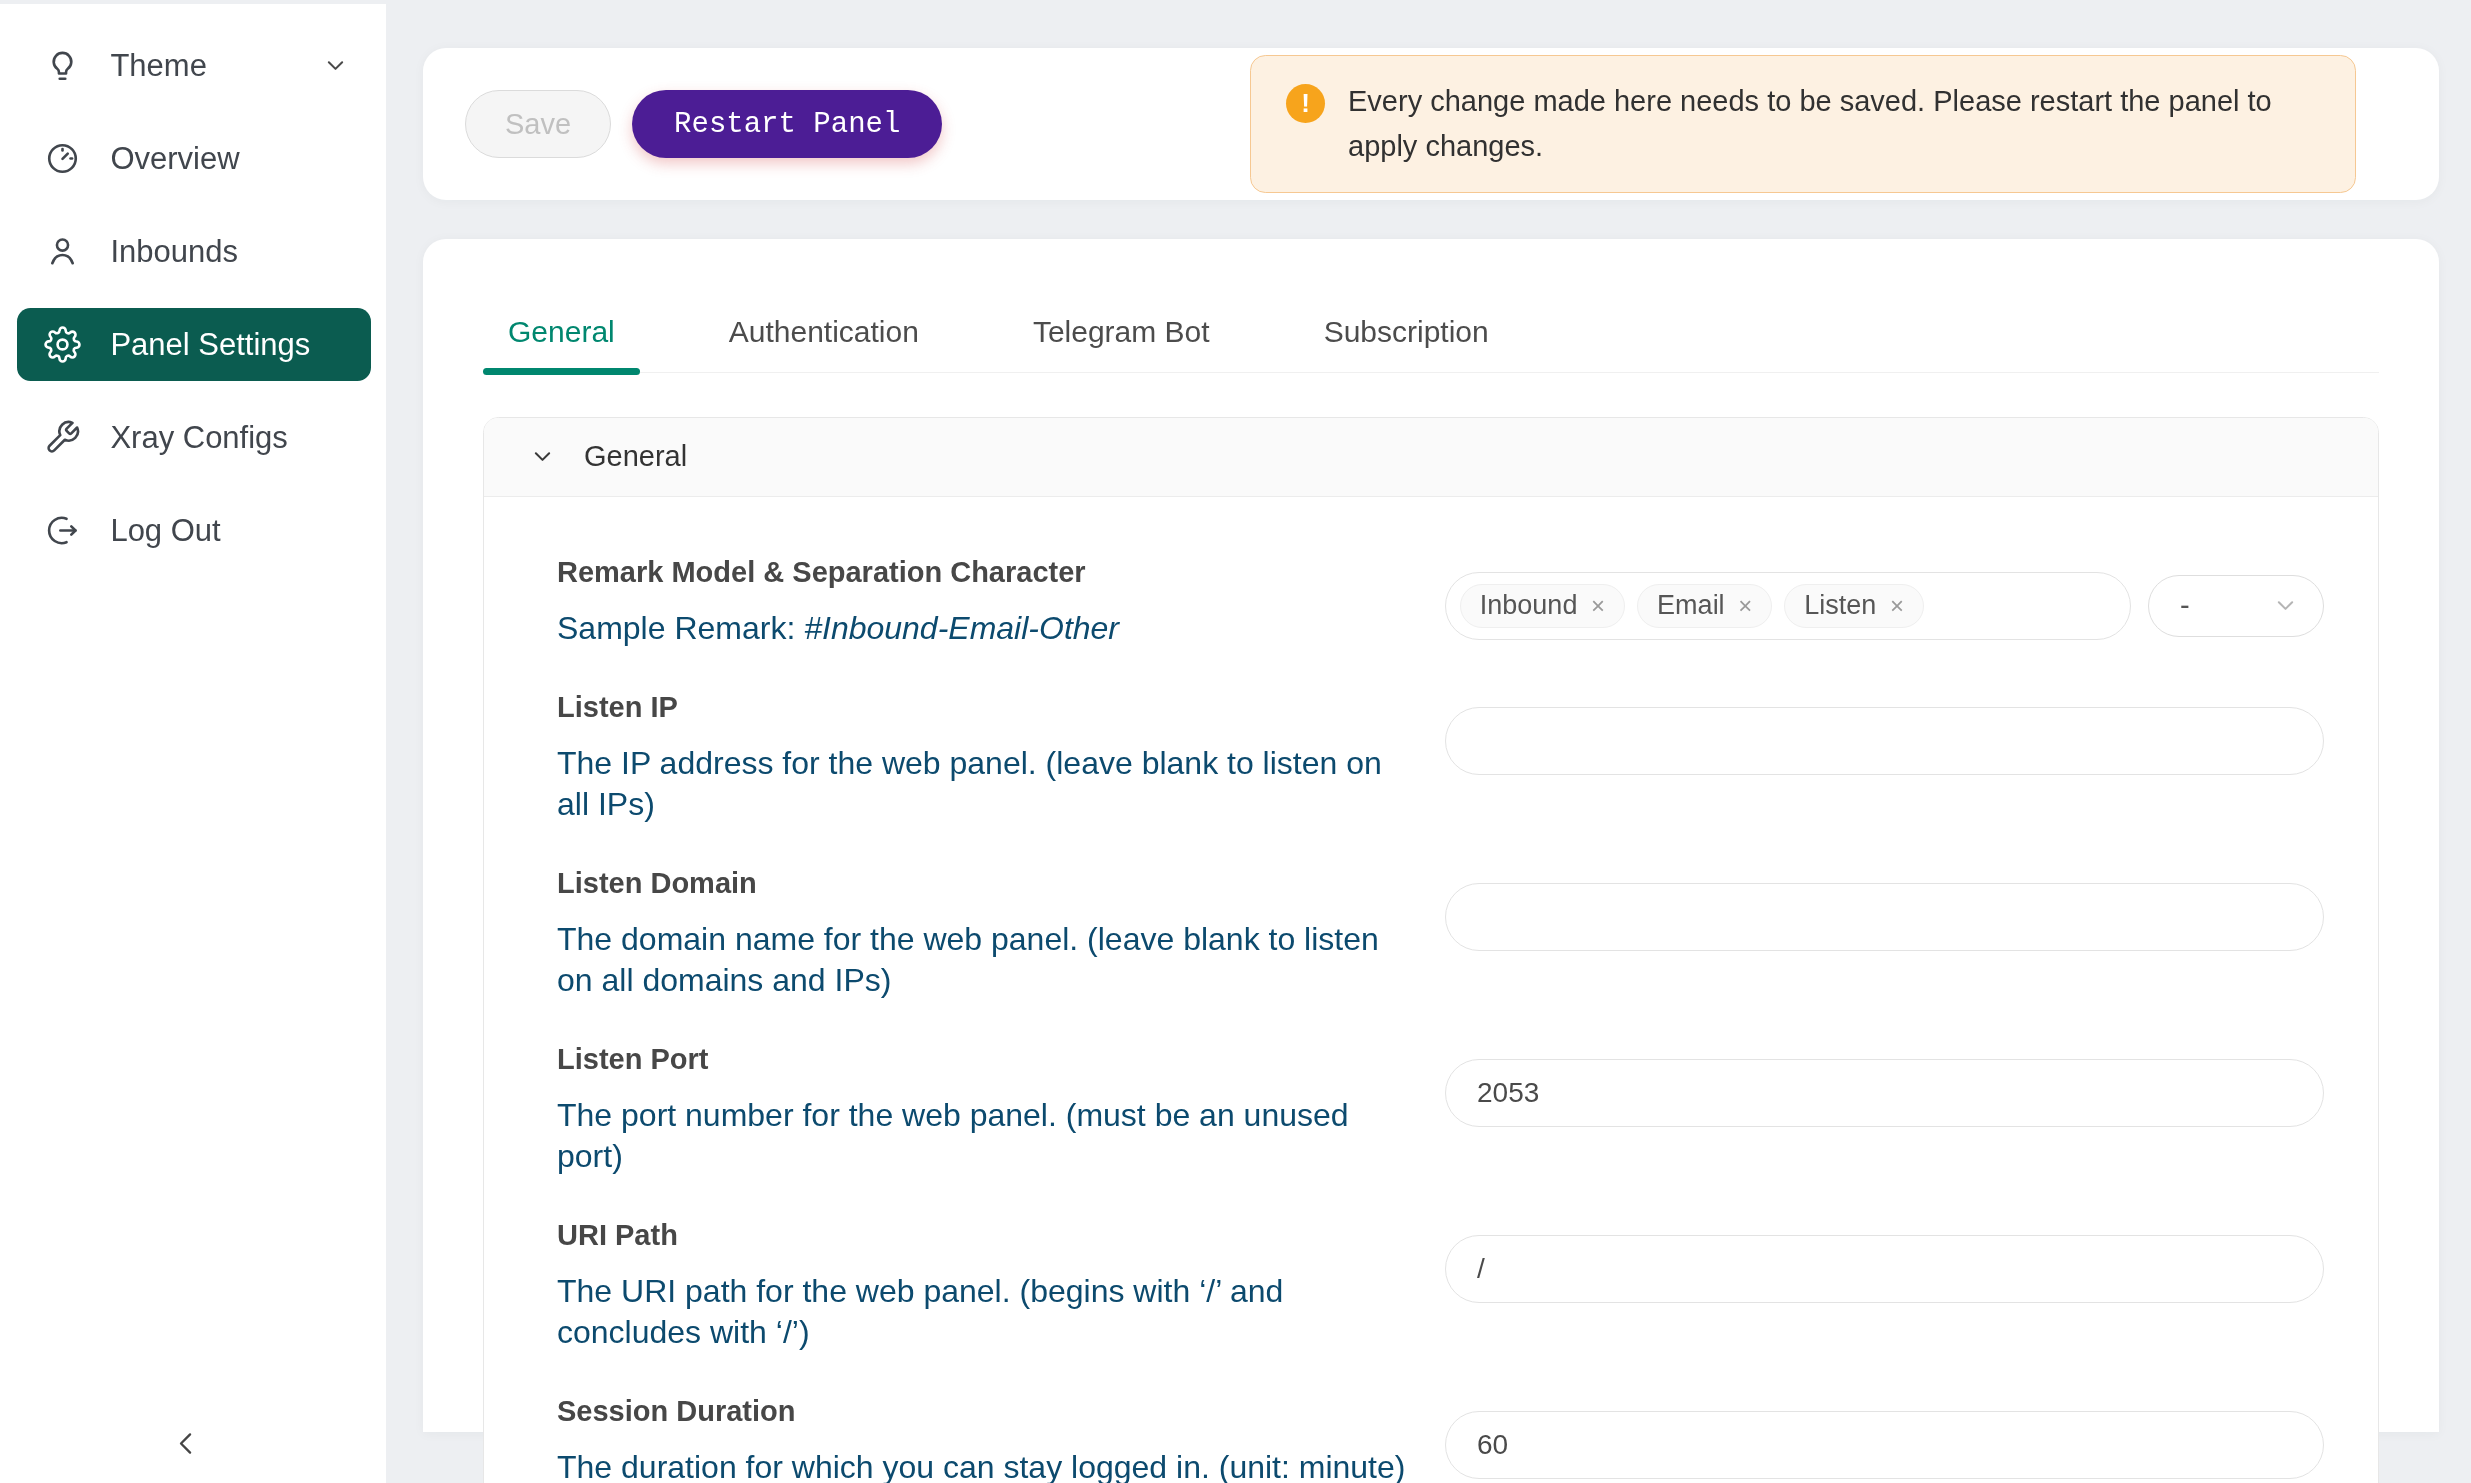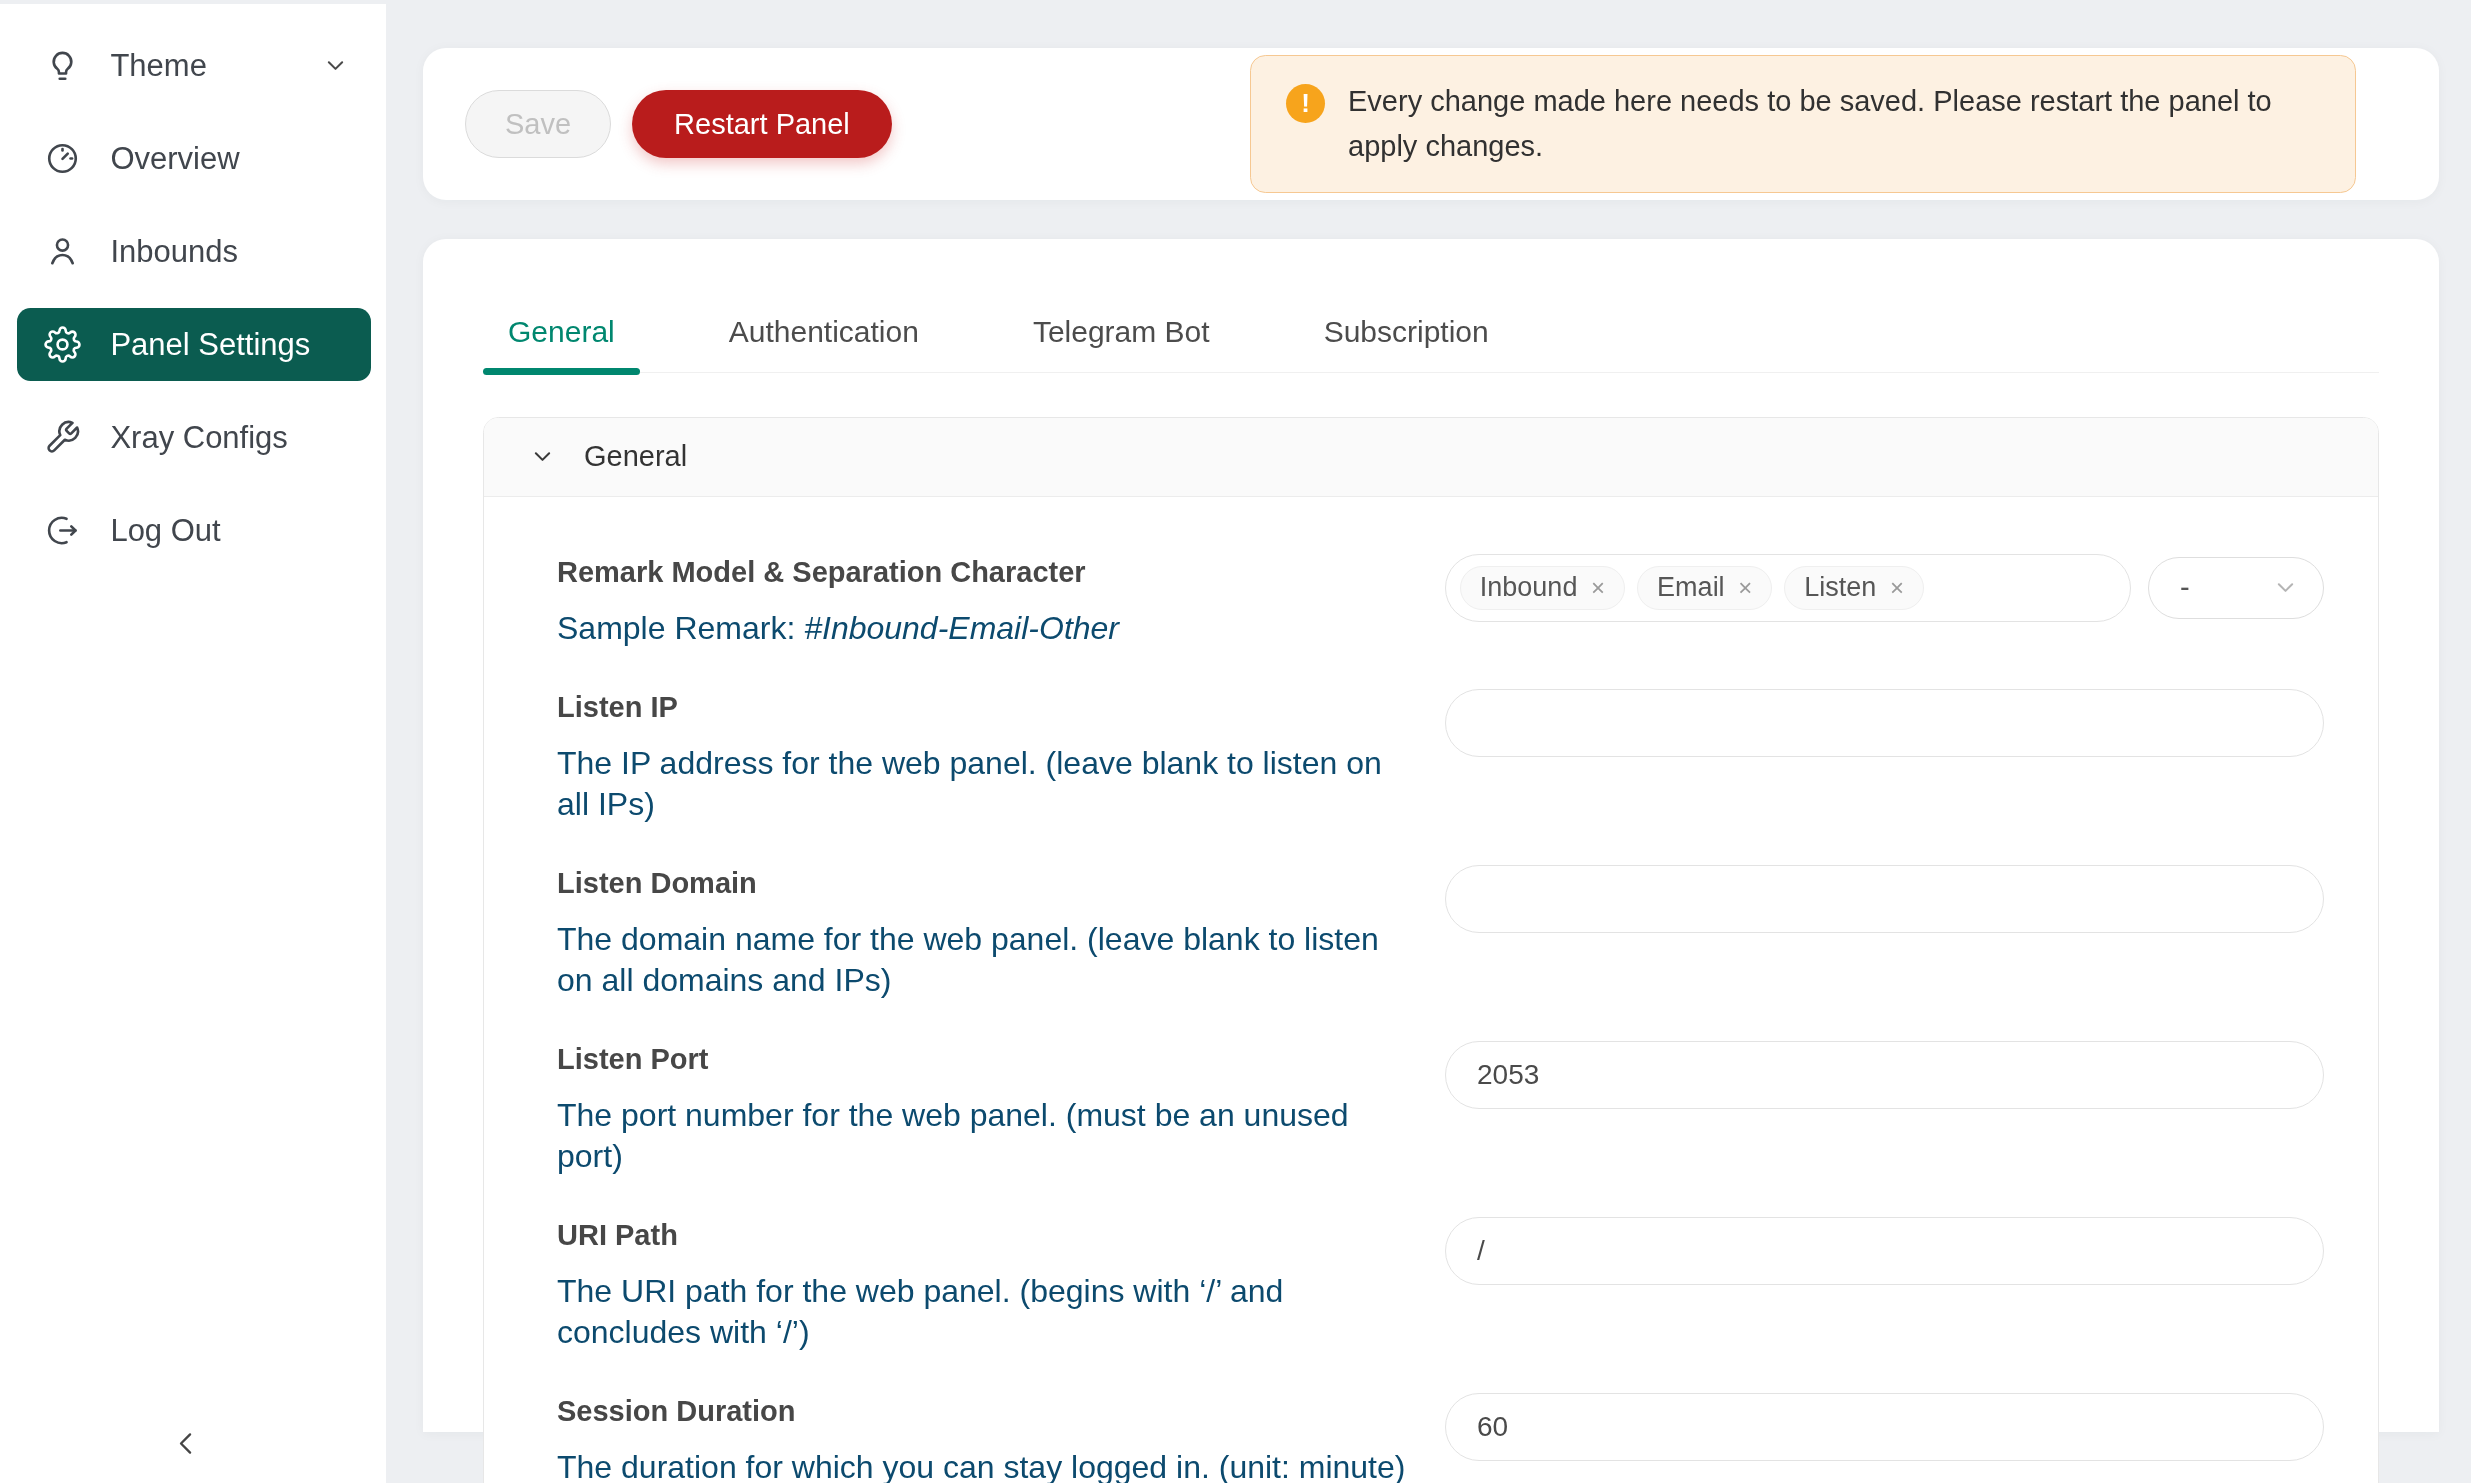--- a/index.html
+++ b/index.html
@@ -41,22 +41,23 @@
   }
   .btn{
     height:68px; border-radius:34px; font-size:29px;
     font-family:inherit; border:none; cursor:pointer; white-space:nowrap;
   }
   .btn-save{
     background:#f5f5f5; border:1.9px solid #dbdbdb; color:#c0c0c0;
     padding:0 39px; cursor:not-allowed;
   }
   .btn-restart{
-    background:#b91c1c; color:#fff; padding:0 42px; margin-left:21px;
+    background:#4c1d95; color:#fff; padding:0 42px; margin-left:21px;
     box-shadow:0 5.8px 13.5px rgba(210,58,58,.28);
+    font-family:Liberation Mono, monospace;
   }
   .alert{
     margin-left:auto; width:1106px;
     background:#fdf1e2; border:1.9px solid #f6c892; border-radius:15.4px;
     padding:23px 35px; display:flex; gap:23px;
     font-size:29px; color:#313131; line-height:1.55;
   }
   .alert-icon{
     flex:none; width:39px; height:39px; border-radius:50%;
     background:#f7a41c; color:#fff; font-weight:bold; font-size:26px;
@@ -93,21 +94,21 @@
     cursor:pointer;
   }
   .panel-header svg{ width:29px; height:29px; color:#3a3a3a; flex:none; }
   .panel-body{ padding:56px 54px 0 73px; }
 
   .row{ display:flex; justify-content:space-between; margin-bottom:39px; }
   .row-left{ max-width:1014px; padding-right:39px; }
   .f-label{ font-size:29px; font-weight:bold; color:#474747; line-height:39px; }
   .f-desc{ font-size:32px; color:#0c4a6e; margin-top:16px; line-height:41px; max-width:956px; }
   .f-desc .it{ font-style:italic; }
-  .row-right{ width:879px; flex:none; display:flex; align-items:flex-start; gap:17.4px; margin-top:1px; }
+  .row-right{ width:879px; flex:none; display:flex; align-items:flex-start; gap:17.4px; margin-top:19px; }
 
   .text-input{
     width:100%; height:68px; border:1.9px solid #e3e3e3; border-radius:34px;
     padding:0 31px; font-size:28px; color:#4a4a4a; font-family:inherit;
     outline:none; background:#fff;
   }
   .tags-box{
     flex:1; height:68px; border:1.9px solid #e3e3e3; border-radius:34px;
     display:flex; align-items:center; gap:11.6px; padding:0 13.5px; background:#fff;
   }

